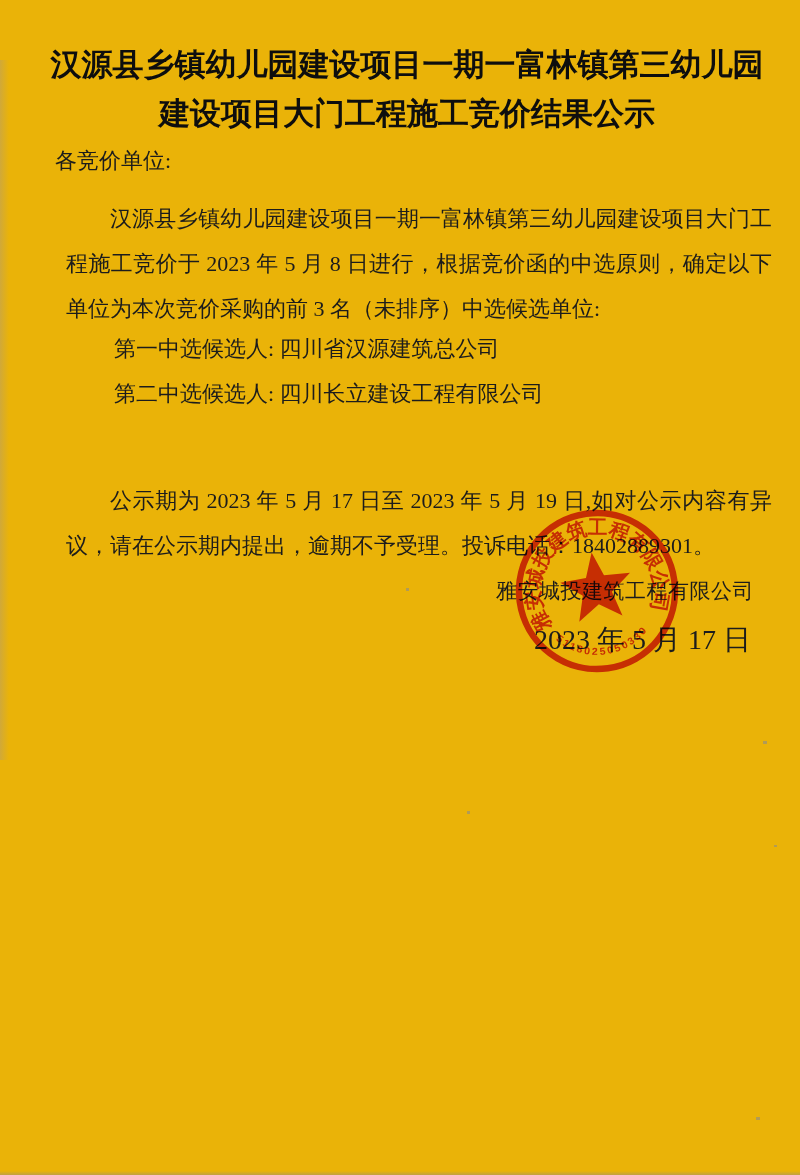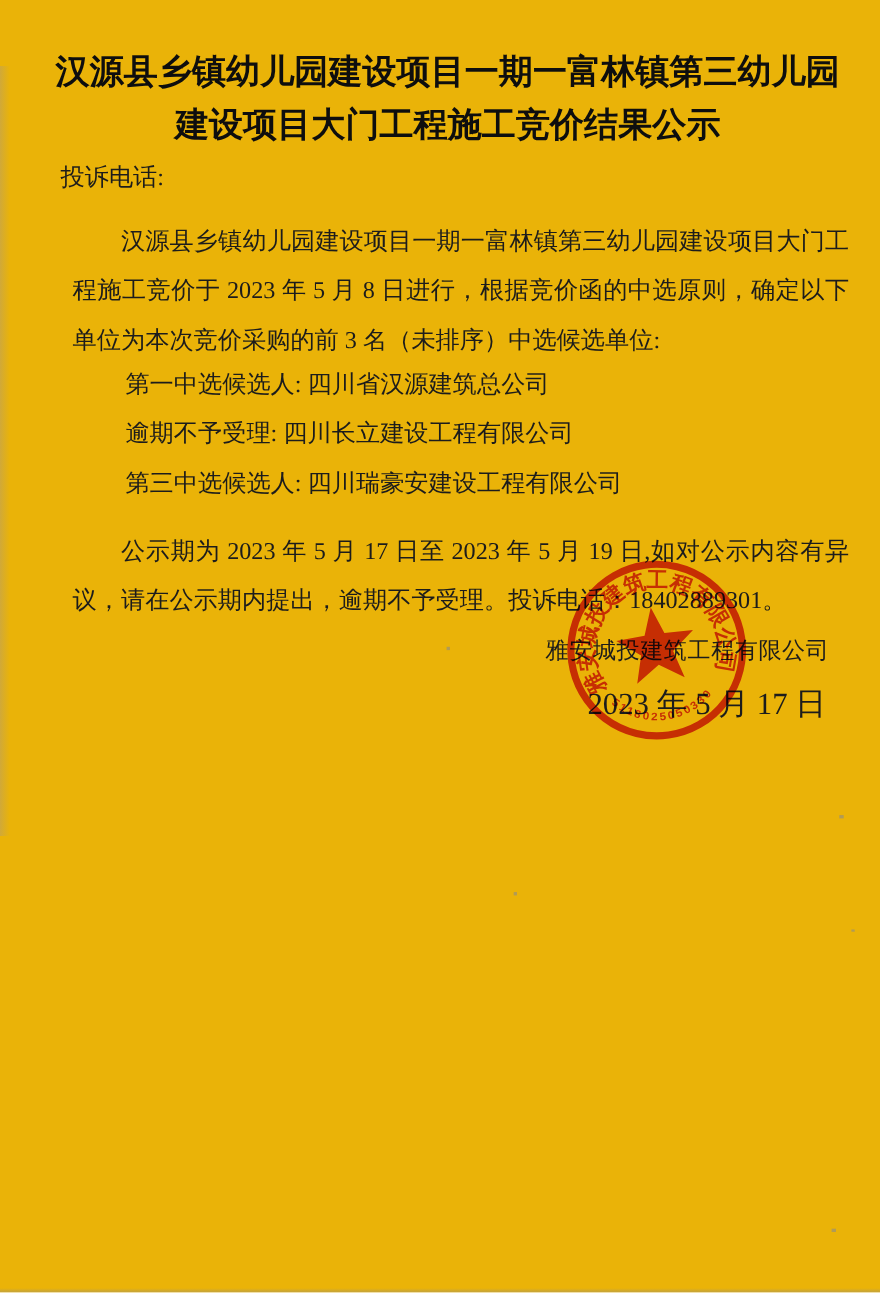--- a/index.html
+++ b/index.html
@@ -111,28 +111,27 @@
   <div class="speck" style="left:467px;top:811px;width:3px;height:3px;"></div>
   <div class="speck" style="left:774px;top:845px;width:3px;height:2px;"></div>
   <div class="speck" style="left:756px;top:1117px;width:4px;height:3px;"></div>
   <div class="speck" style="left:406px;top:588px;width:3px;height:3px;"></div>
 
   <h1 class="doc-title">
     <div>汉源县乡镇幼儿园建设项目一期一富林镇第三幼儿园</div>
     <div>建设项目大门工程施工竞价结果公示</div>
   </h1>
 
-  <p class="salutation">投诉电话:</p>
+  <p class="salutation">各竞价单位:</p>
 
   <p class="para para-main">汉源县乡镇幼儿园建设项目一期一富林镇第三幼儿园建设项目大门工程施工竞价于 2023 年 5 月 8 日进行，根据竞价函的中选原则，确定以下单位为本次竞价采购的前 3 名（未排序）中选候选单位:</p>
 
   <ul class="candidates">
     <li>第一中选候选人: 四川省汉源建筑总公司</li>
-    <li>逾期不予受理: 四川长立建设工程有限公司</li>
-    <li>第三中选候选人: 四川瑞豪安建设工程有限公司</li>
+    <li>第二中选候选人: 四川长立建设工程有限公司</li>
   </ul>
 
   <p class="para para-closing">公示期为 2023 年 5 月 17 日至 2023 年 5 月 19 日,如对公示内容有异议，请在公示期内提出，逾期不予受理。投诉电话：18402889301。</p>
 
   <p class="signature-company">雅安城投建筑工程有限公司</p>
   <p class="signature-date">2023 年 5 月 17 日</p>
 
   <svg class="seal" viewBox="0 0 176 176" aria-hidden="true">
     <g transform="rotate(-8 88 88)">
       <circle cx="88" cy="88" r="78" fill="none" stroke="#d5303d" stroke-width="6.5"></circle>

